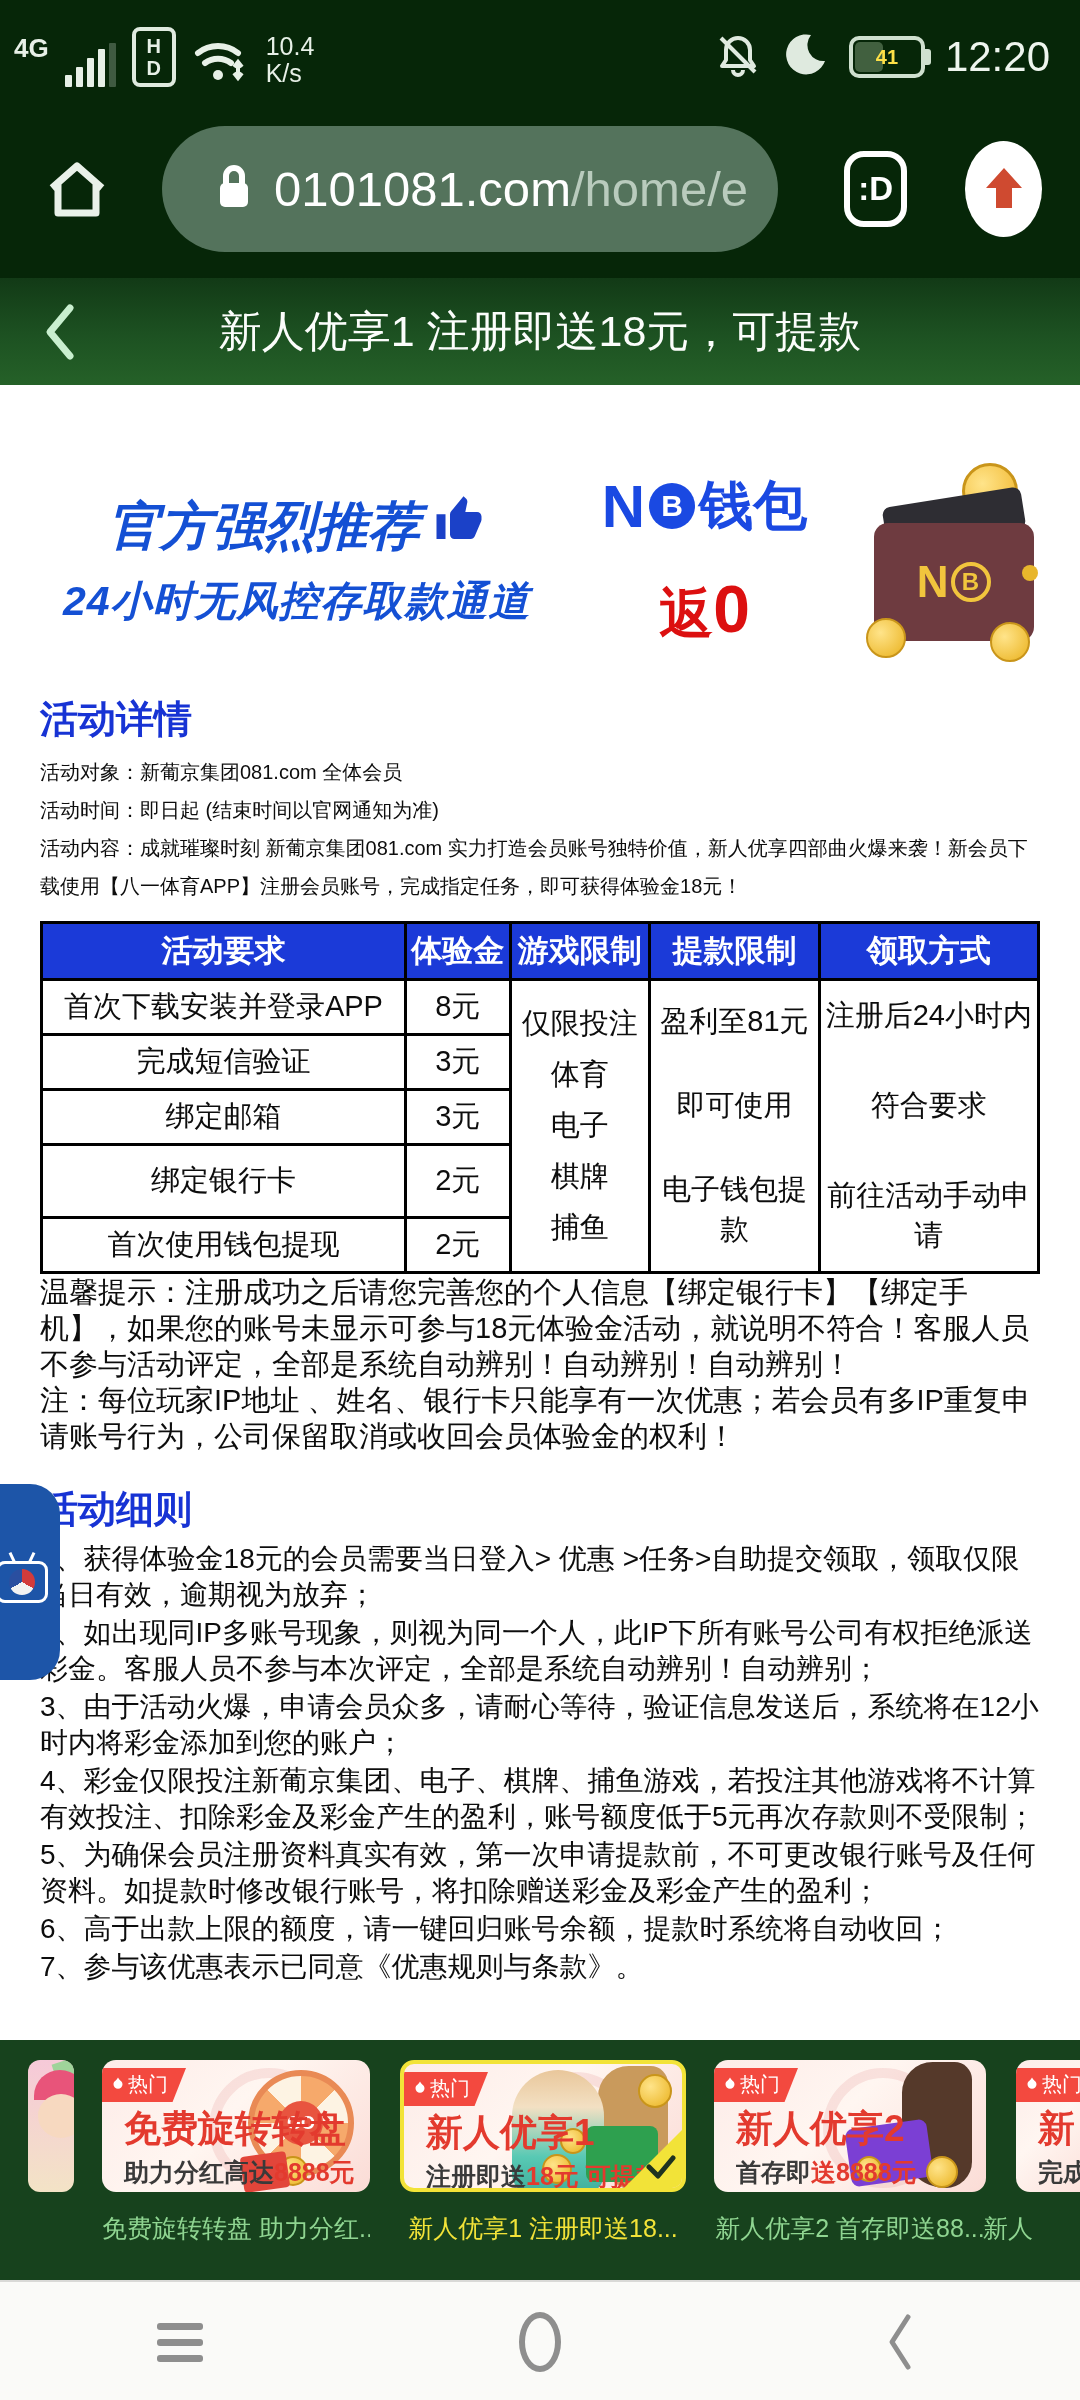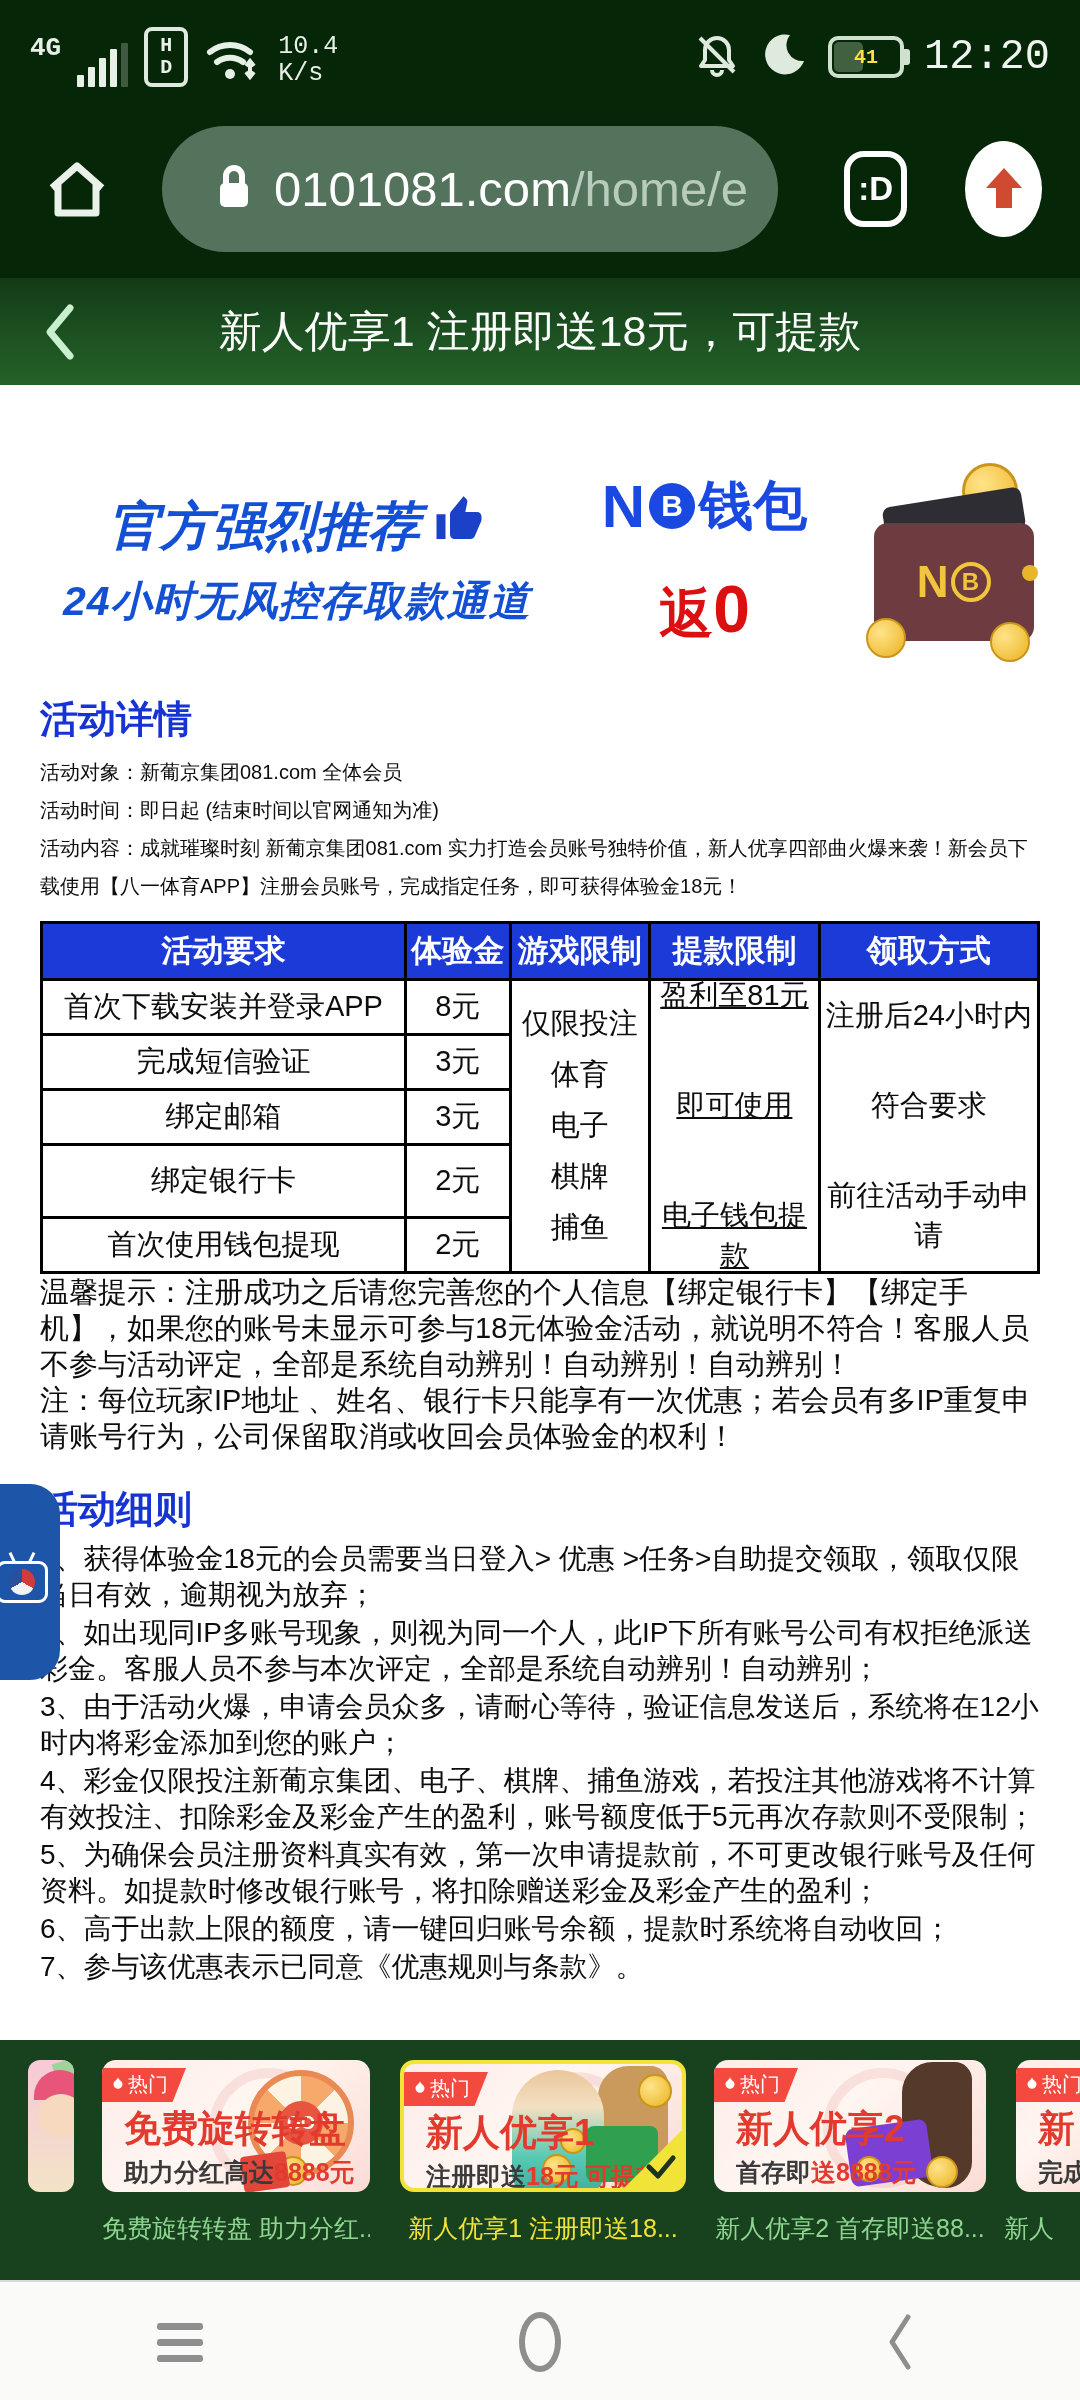--- a/index.html
+++ b/index.html
@@ -1,21 +1,21 @@
 <!DOCTYPE html>
 <html><head>
 <meta charset="utf-8">
 <style>
   html,body{margin:0;padding:0;}
   .screen{position:relative;width:1080px;height:2400px;overflow:hidden;background:#fff;
     font-family:"Liberation Sans","DejaVu Sans",sans-serif;}
 
   
   .status-bar{height:100px;background:#062608;display:flex;align-items:center;
-    padding:14px 30px 0 30px;box-sizing:border-box;color:#e7f0e7;font-family:Liberation Mono, monospace;}
+    padding:14px 30px 0 14px;box-sizing:border-box;color:#e7f0e7;}
   .sb-left{display:flex;align-items:flex-end;gap:16px;}
   .net-label{font-size:26px;font-weight:bold;line-height:1;margin-bottom:26px;}
   .sig-bars{display:flex;align-items:flex-end;gap:4px;height:44px;}
   .sig-bars i{display:block;width:7px;background:#e7f0e7;border-radius:1px;}
   .sig-bars i:nth-child(1){height:12px}.sig-bars i:nth-child(2){height:20px}
   .sig-bars i:nth-child(3){height:29px}.sig-bars i:nth-child(4){height:38px}
   .sig-bars i.dim{height:44px;background:#3f5a41;}
   .hd-badge{width:36px;height:52px;border:4px solid #dfeadf;border-radius:8px;display:flex;
     flex-direction:column;align-items:center;justify-content:center;font-size:20px;font-weight:bold;line-height:22px;}
   .speed{display:flex;flex-direction:column;font-size:25px;line-height:27px;}
@@ -287,21 +287,21 @@
         <td rowspan="5">
           <div class="stack">
             <span>仅限投注</span>
             <span>体育</span>
             <span>电子</span>
             <span>棋牌</span>
             <span>捕鱼</span>
           </div>
         </td>
         <td rowspan="5">
-          <div class="stack" style="justify-content:center;gap:70px;text-decoration:underline;">
+          <div class="stack" style="justify-content:center;gap:44px;">
             <span>盈利至81元</span>
             <span>即可使用</span>
             <span>电子钱包提款</span>
           </div>
         </td>
         <td rowspan="5">
           <div class="stack" style="justify-content:center;gap:50px;">
             <span>注册后24小时内</span>
             <span>符合要求</span>
             <span>前往活动手动申请</span>
@@ -422,21 +422,21 @@
           </svg>
         <span>热门</span>
       </span>
       <span class="pc-title">新</span>
       <span class="pc-sub"><span>完成</span></span>
     </div>
 
     <span class="caption" style="left:102px;width:268px;">免费旋转转盘 助力分红...</span>
     <span class="caption sel" style="left:400px;width:286px;">新人优享1 注册即送18...</span>
     <span class="caption" style="left:714px;width:272px;">新人优享2 首存即送88...</span>
-    <span class="caption" style="left:997px;width:64px;">新人</span>
+    <span class="caption" style="left:969px;width:64px;text-align:right;">新人</span>
   </div>
 
   <div class="navbar">
     <span class="nav-btn">
       <span class="menu-icon">
           <i></i>
           <i></i>
           <i></i>
         </span>
     </span>

